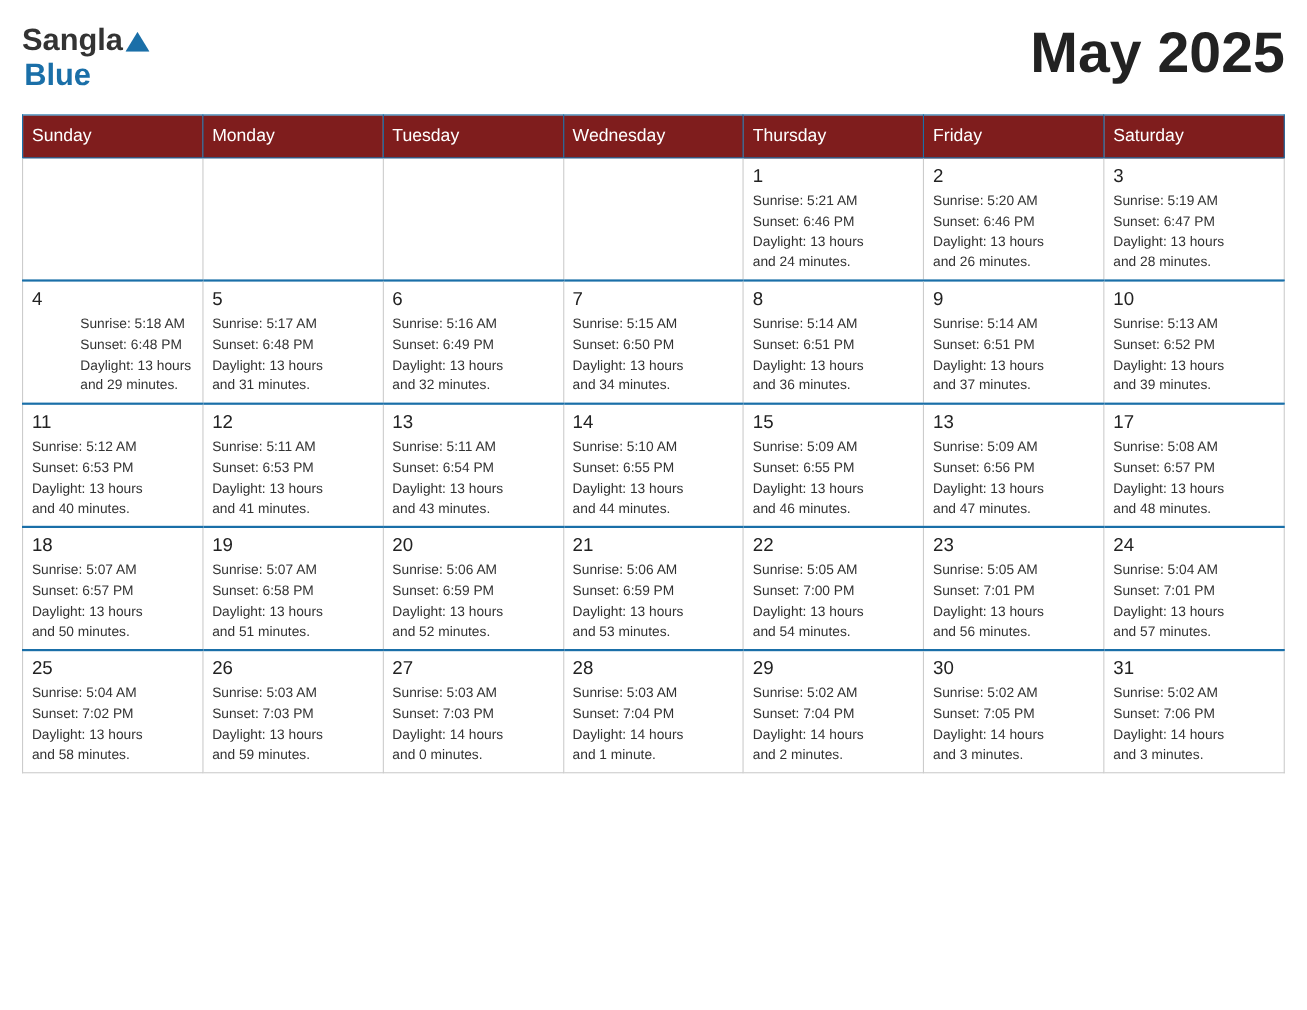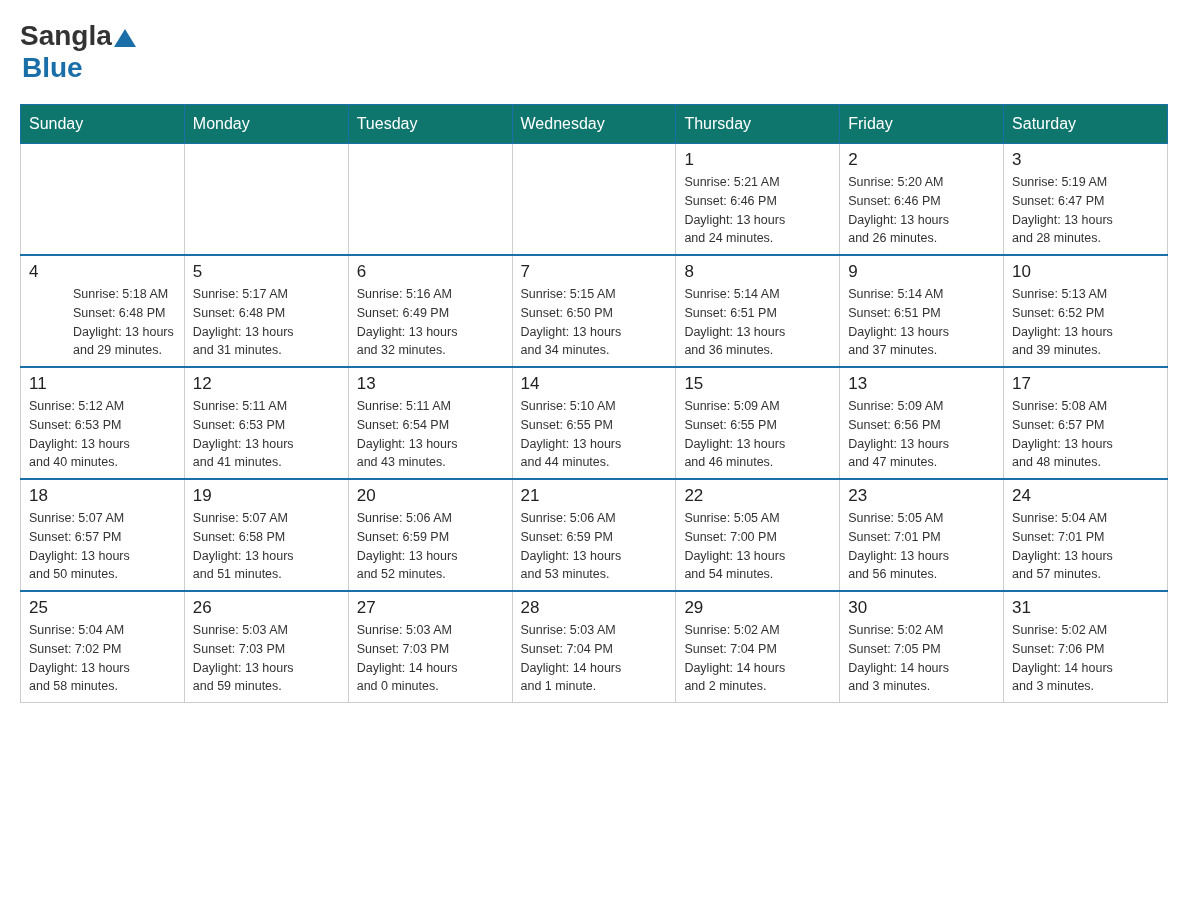--- a/index.html
+++ b/index.html
@@ -44,21 +44,21 @@
       font-size: 22px;
       color: #555;
       margin-top: 4px;
     }
     .calendar {
       width: 100%;
       border-collapse: collapse;
       border: 1px solid #aaa;
     }
     .calendar th {
-      background-color: #0f766e;
+      background-color: #7f1d1d;
       color: white;
       padding: 10px 8px;
       font-size: 16px;
       font-weight: normal;
       text-align: left;
       border: 1px solid #1a6fa8;
     }
     .calendar td {
       vertical-align: top;
       border: 1px solid #ccc;
@@ -99,20 +99,21 @@
             <polygon points="11,0 22,18 0,18" fill="#1a6fa8"></polygon>
           </svg>
         </div>
       </div>
       <div style="padding-left:2px;">
         <span class="logo-blue">Blue</span>
       </div>
     </div>
   </div>
   <div class="title-section">
+    <div class="month-title">May 2025</div>
   </div>
 </div>
 
 <table class="calendar">
   <thead>
     <tr>
     <th>Sunday</th>
         <th>Monday</th>
         <th>Tuesday</th>
         <th>Wednesday</th>

